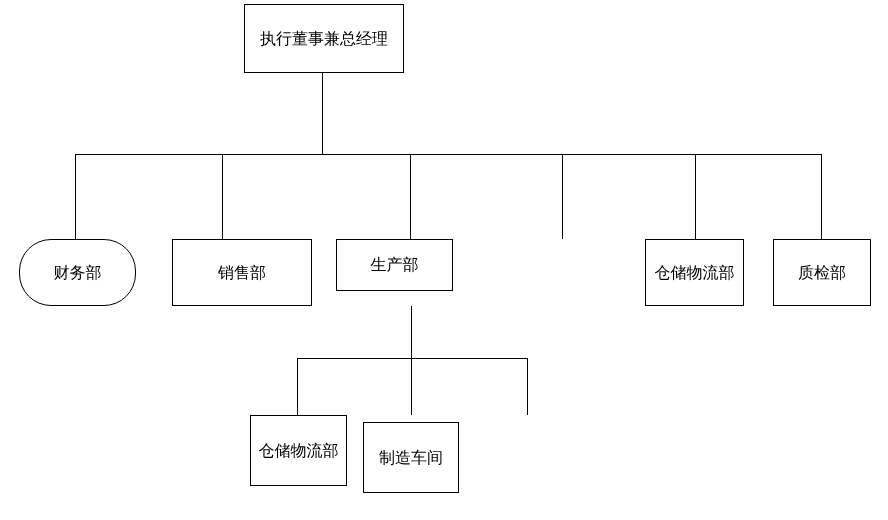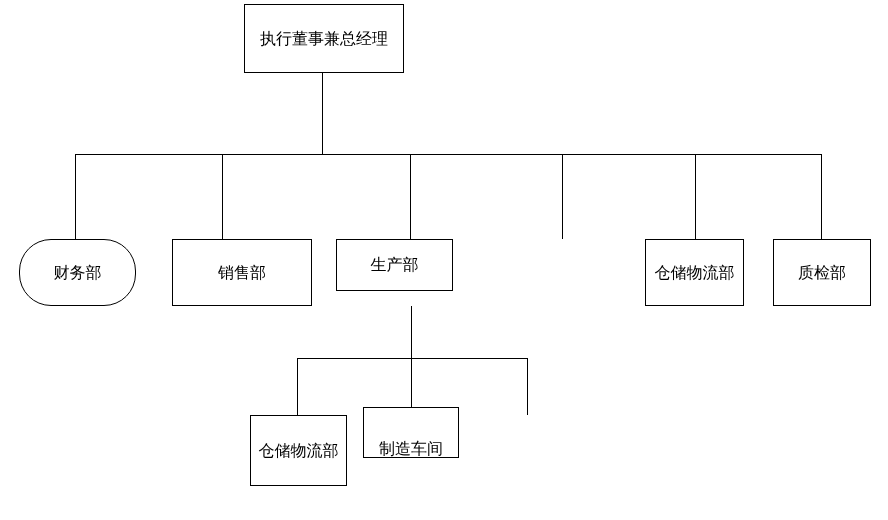--- a/index.html
+++ b/index.html
@@ -39,21 +39,21 @@
 
   
   .node-root        { left: 244px; top: 4px;   width: 160px; height: 69px; }
   .node-finance     { left: 19px;  top: 239px; width: 117px; height: 67px; border-radius: 32px; }
   .node-sales       { left: 172px; top: 239px; width: 140px; height: 67px; }
   .node-production  { left: 336px; top: 239px; width: 117px; height: 52px; }
   .node-purchasing  { left: 513px; top: 239px; width: 98px;  height: 67px; }
   .node-admin       { left: 645px; top: 239px; width: 99px;  height: 67px; }
   .node-quality     { left: 773px; top: 239px; width: 98px;  height: 67px; }
   .node-rnd         { left: 250px; top: 415px; width: 97px;  height: 71px; }
-  .node-workshop    { left: 363px; top: 407px; width: 96px;  height: 51px; align-items: flex-end; }
+  .node-workshop    { left: 363px; top: 422px; width: 96px;  height: 71px; }
   .node-logistics   { left: 477px; top: 415px; width: 97px;  height: 71px; }
 
   
   .stem-root        { left: 322px; top: 72px;  height: 82px; }
   .bus-level2       { left: 75px;  top: 154px; width: 747px; }
   .drop-finance     { left: 75px;  top: 154px; height: 85px; }
   .drop-sales       { left: 222px; top: 154px; height: 85px; }
   .drop-production  { left: 410px; top: 154px; height: 85px; }
   .drop-purchasing  { left: 562px; top: 154px; height: 85px; }
   .drop-admin       { left: 695px; top: 154px; height: 85px; }

